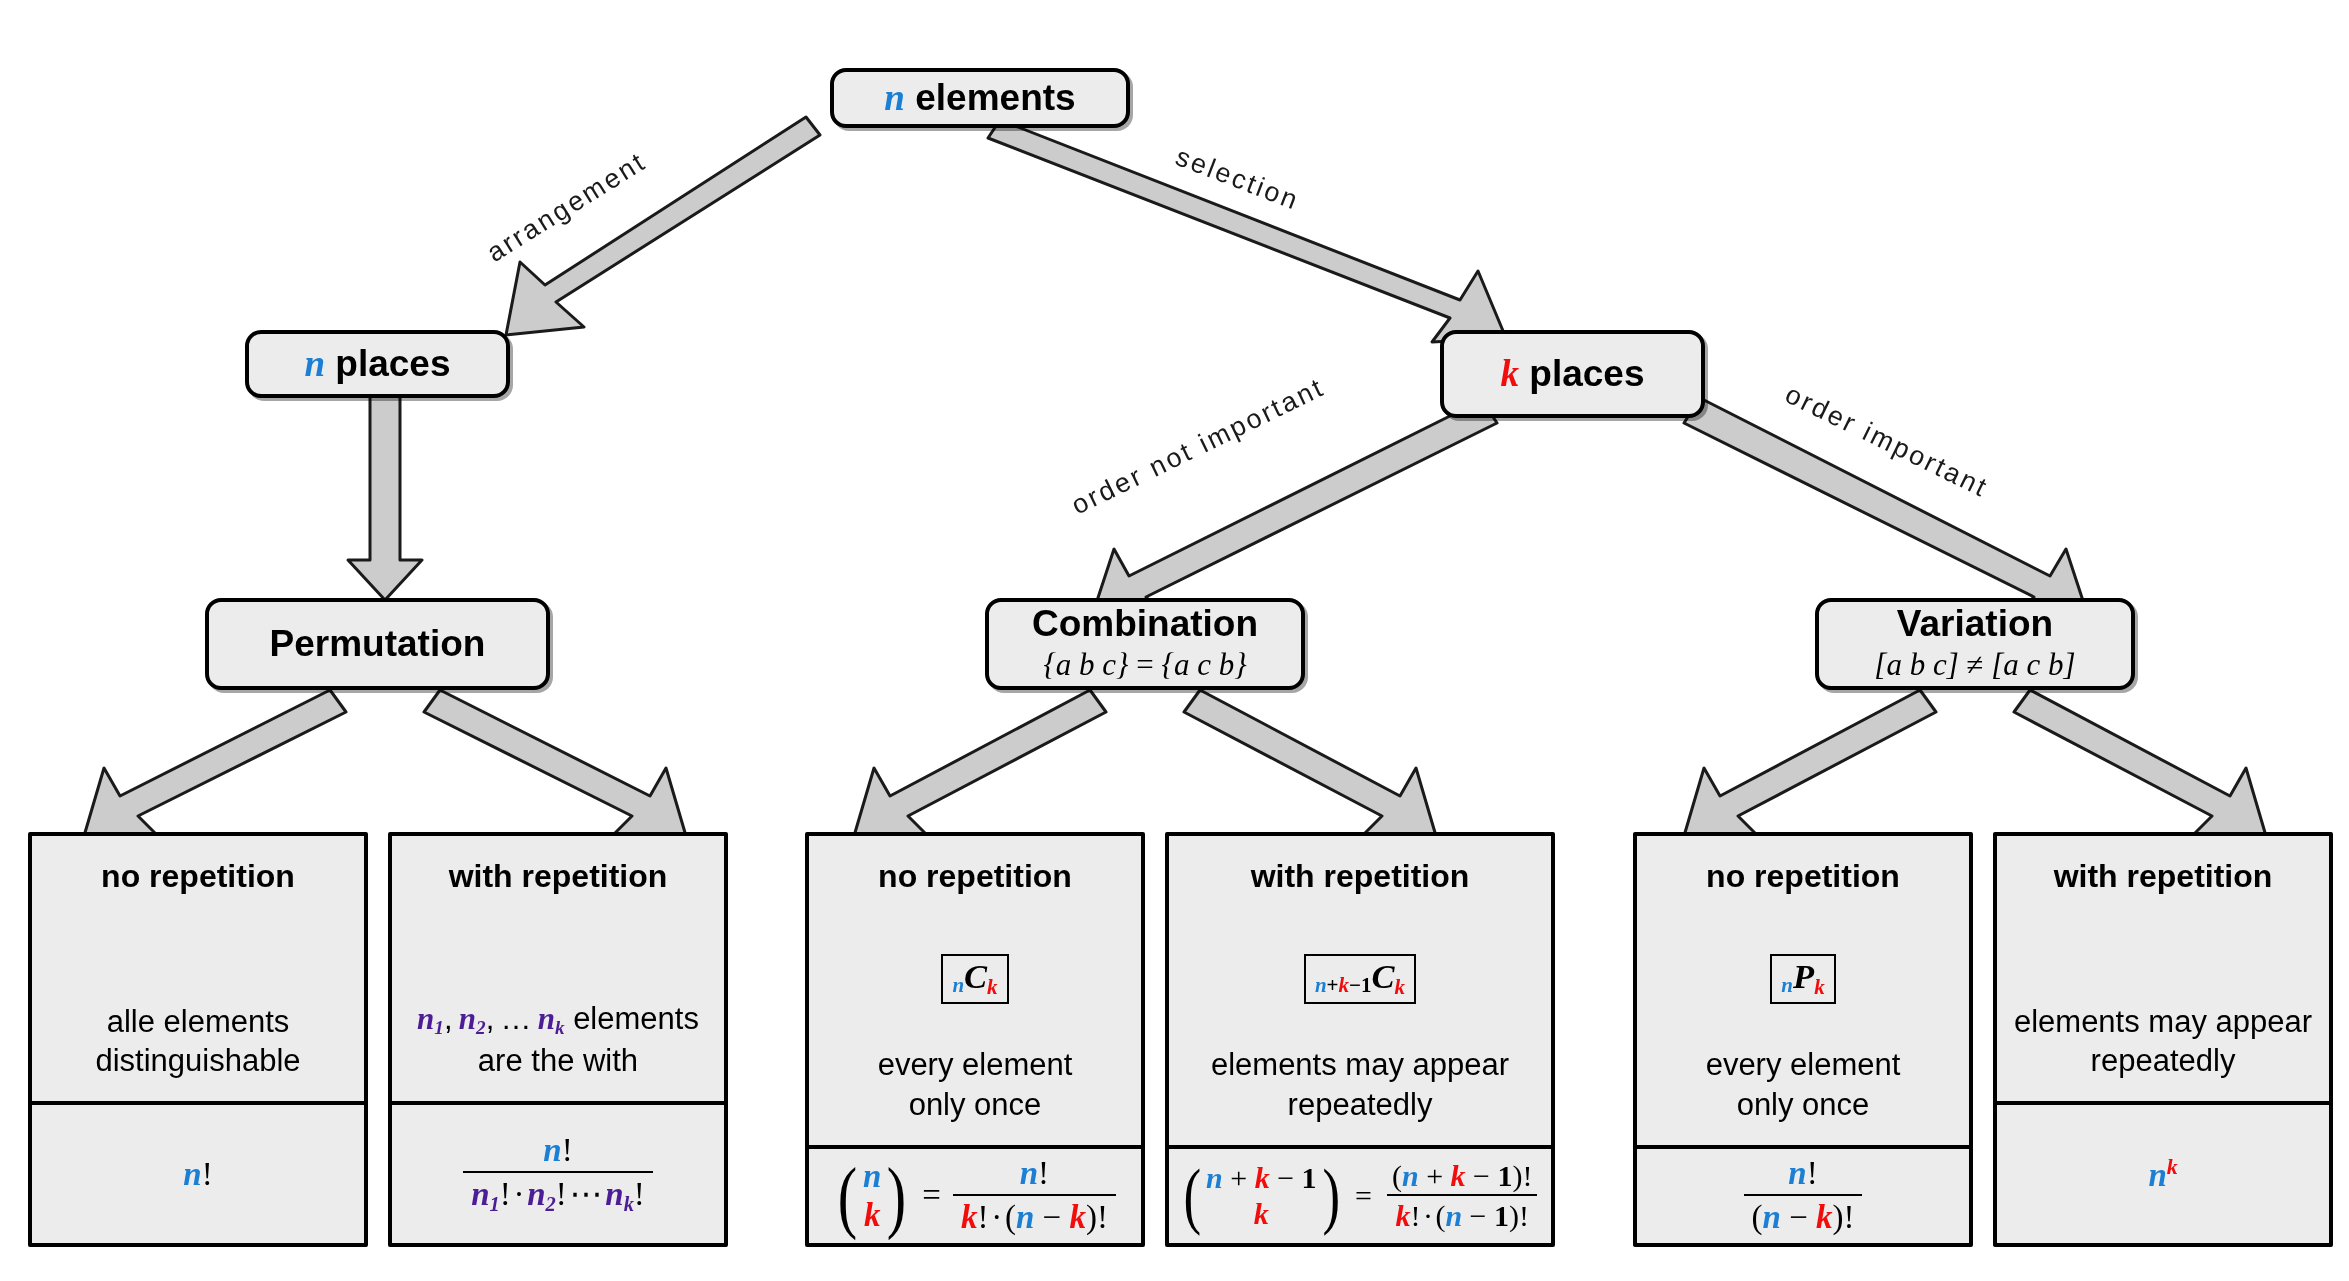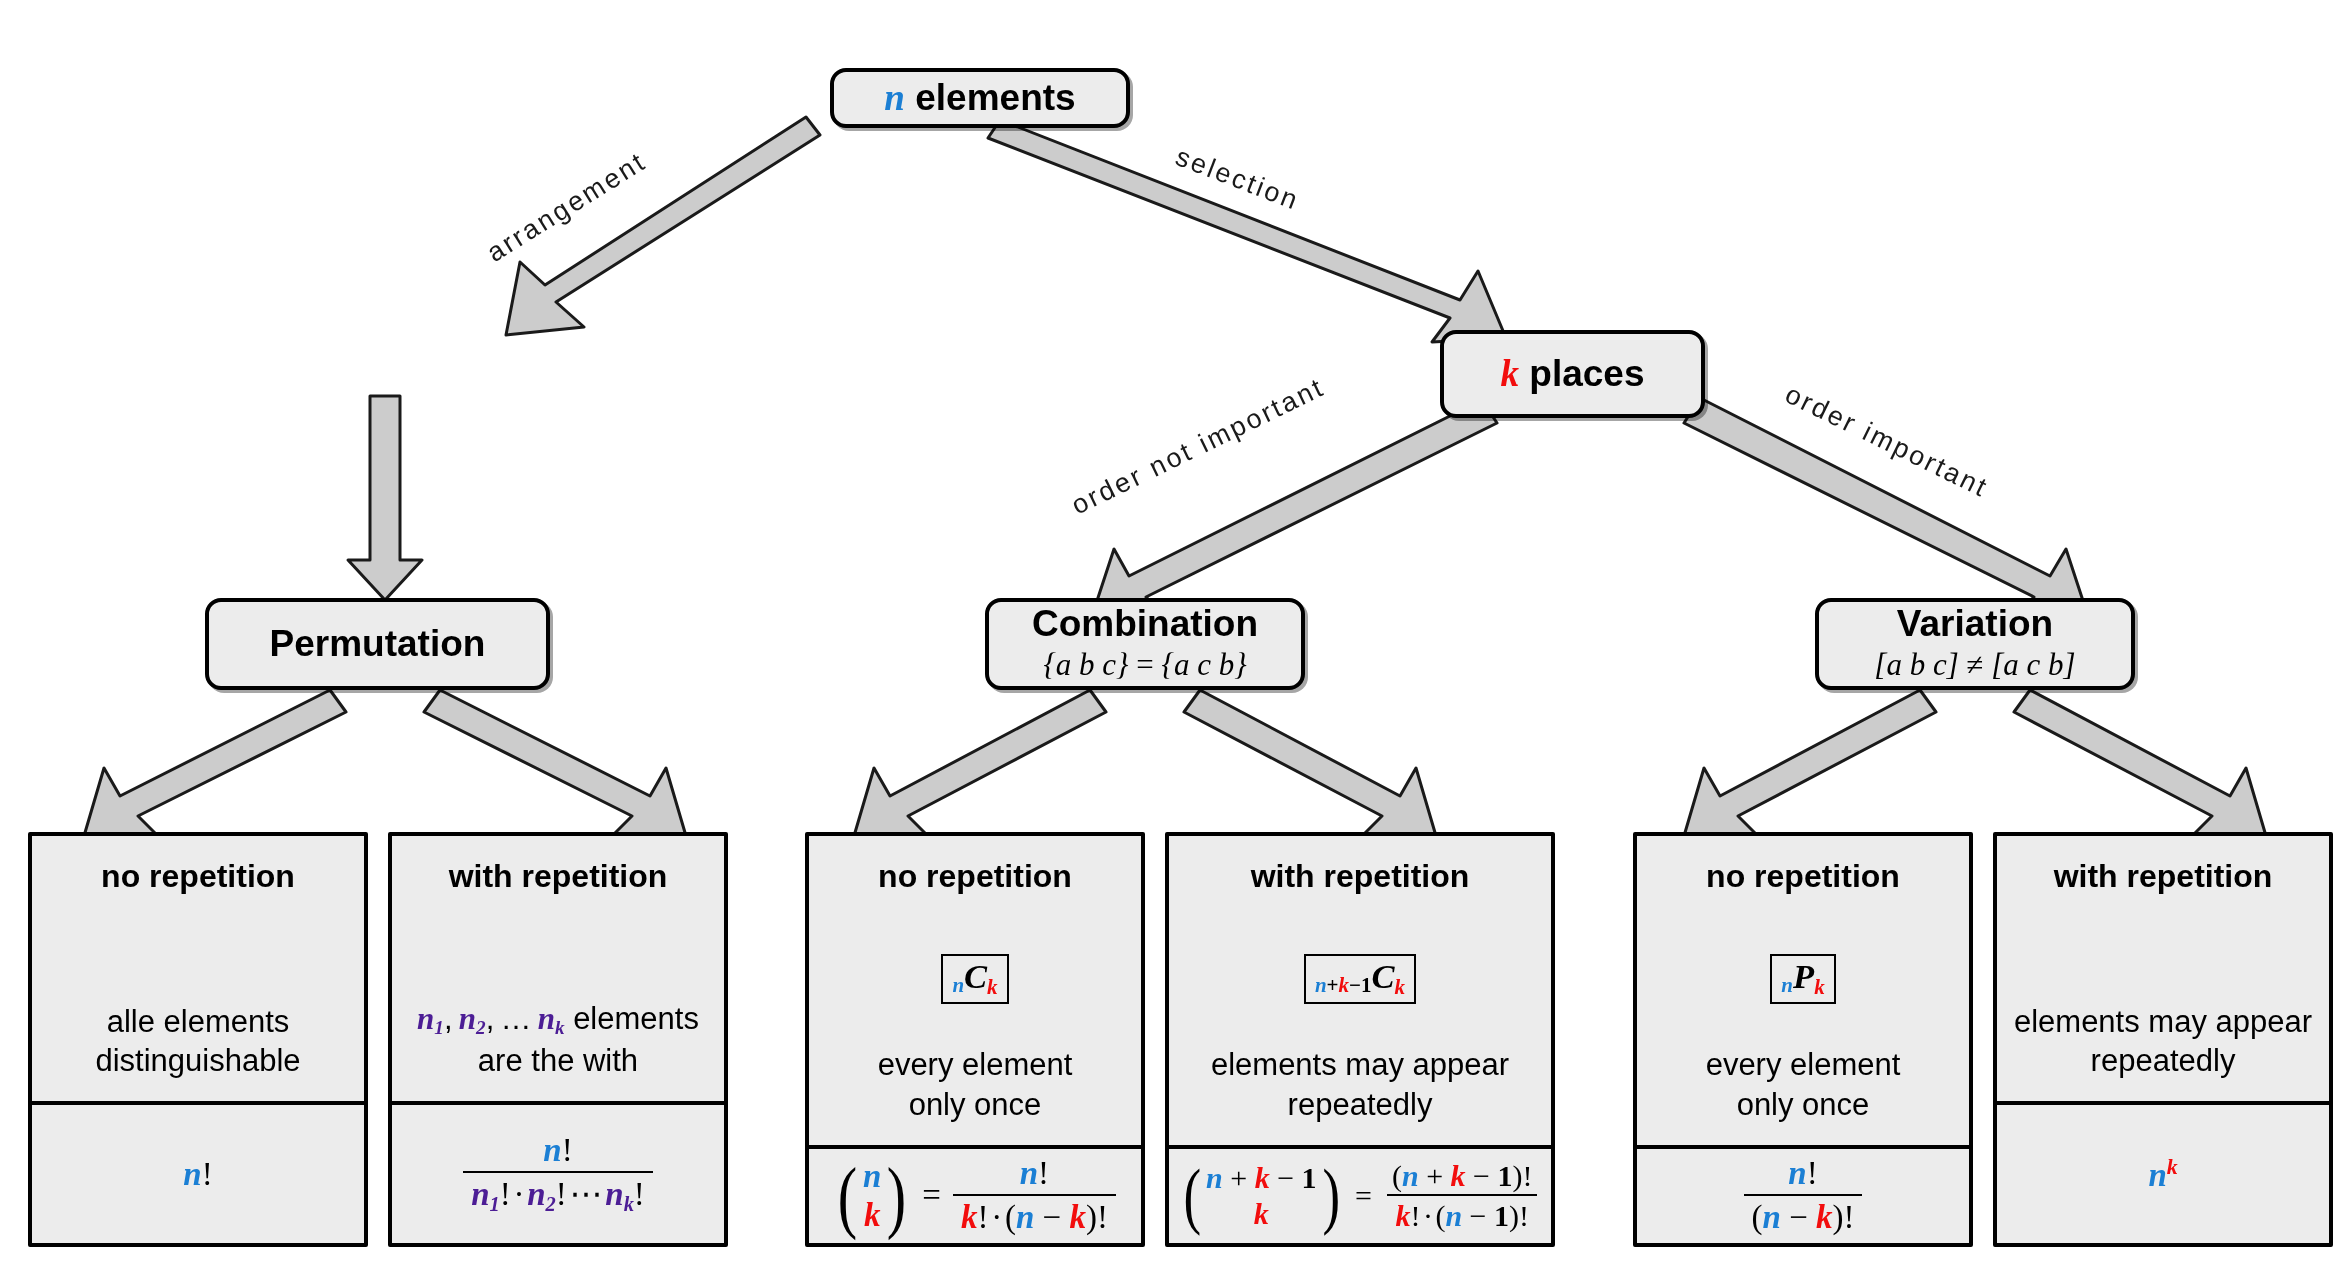--- a/index.html
+++ b/index.html
@@ -194,20 +194,26 @@
 
   <div class="elabel" style="left:1880px; top:440px; transform: rotate(26deg) translate(-50%,-50%);">order important</div>
 
   <div class="node" style="left:830px; top:68px; width:300px; height:60px;">
     <div class="title">
       <span class="mi blue">n</span>
       <span>elements</span>
     </div>
   </div>
 
+  <div class="node" style="left:245px; top:330px; width:265px; height:68px;">
+    <div class="title">
+      <span class="mi blue">n</span>
+      <span>places</span>
+    </div>
+  </div>
 
   <div class="node" style="left:1440px; top:330px; width:265px; height:88px;">
     <div class="title">
       <span class="mi red">k</span>
       <span>places</span>
     </div>
   </div>
 
   <div class="node" style="left:205px; top:598px; width:345px; height:92px;">
     <div class="title">Permutation</div>

